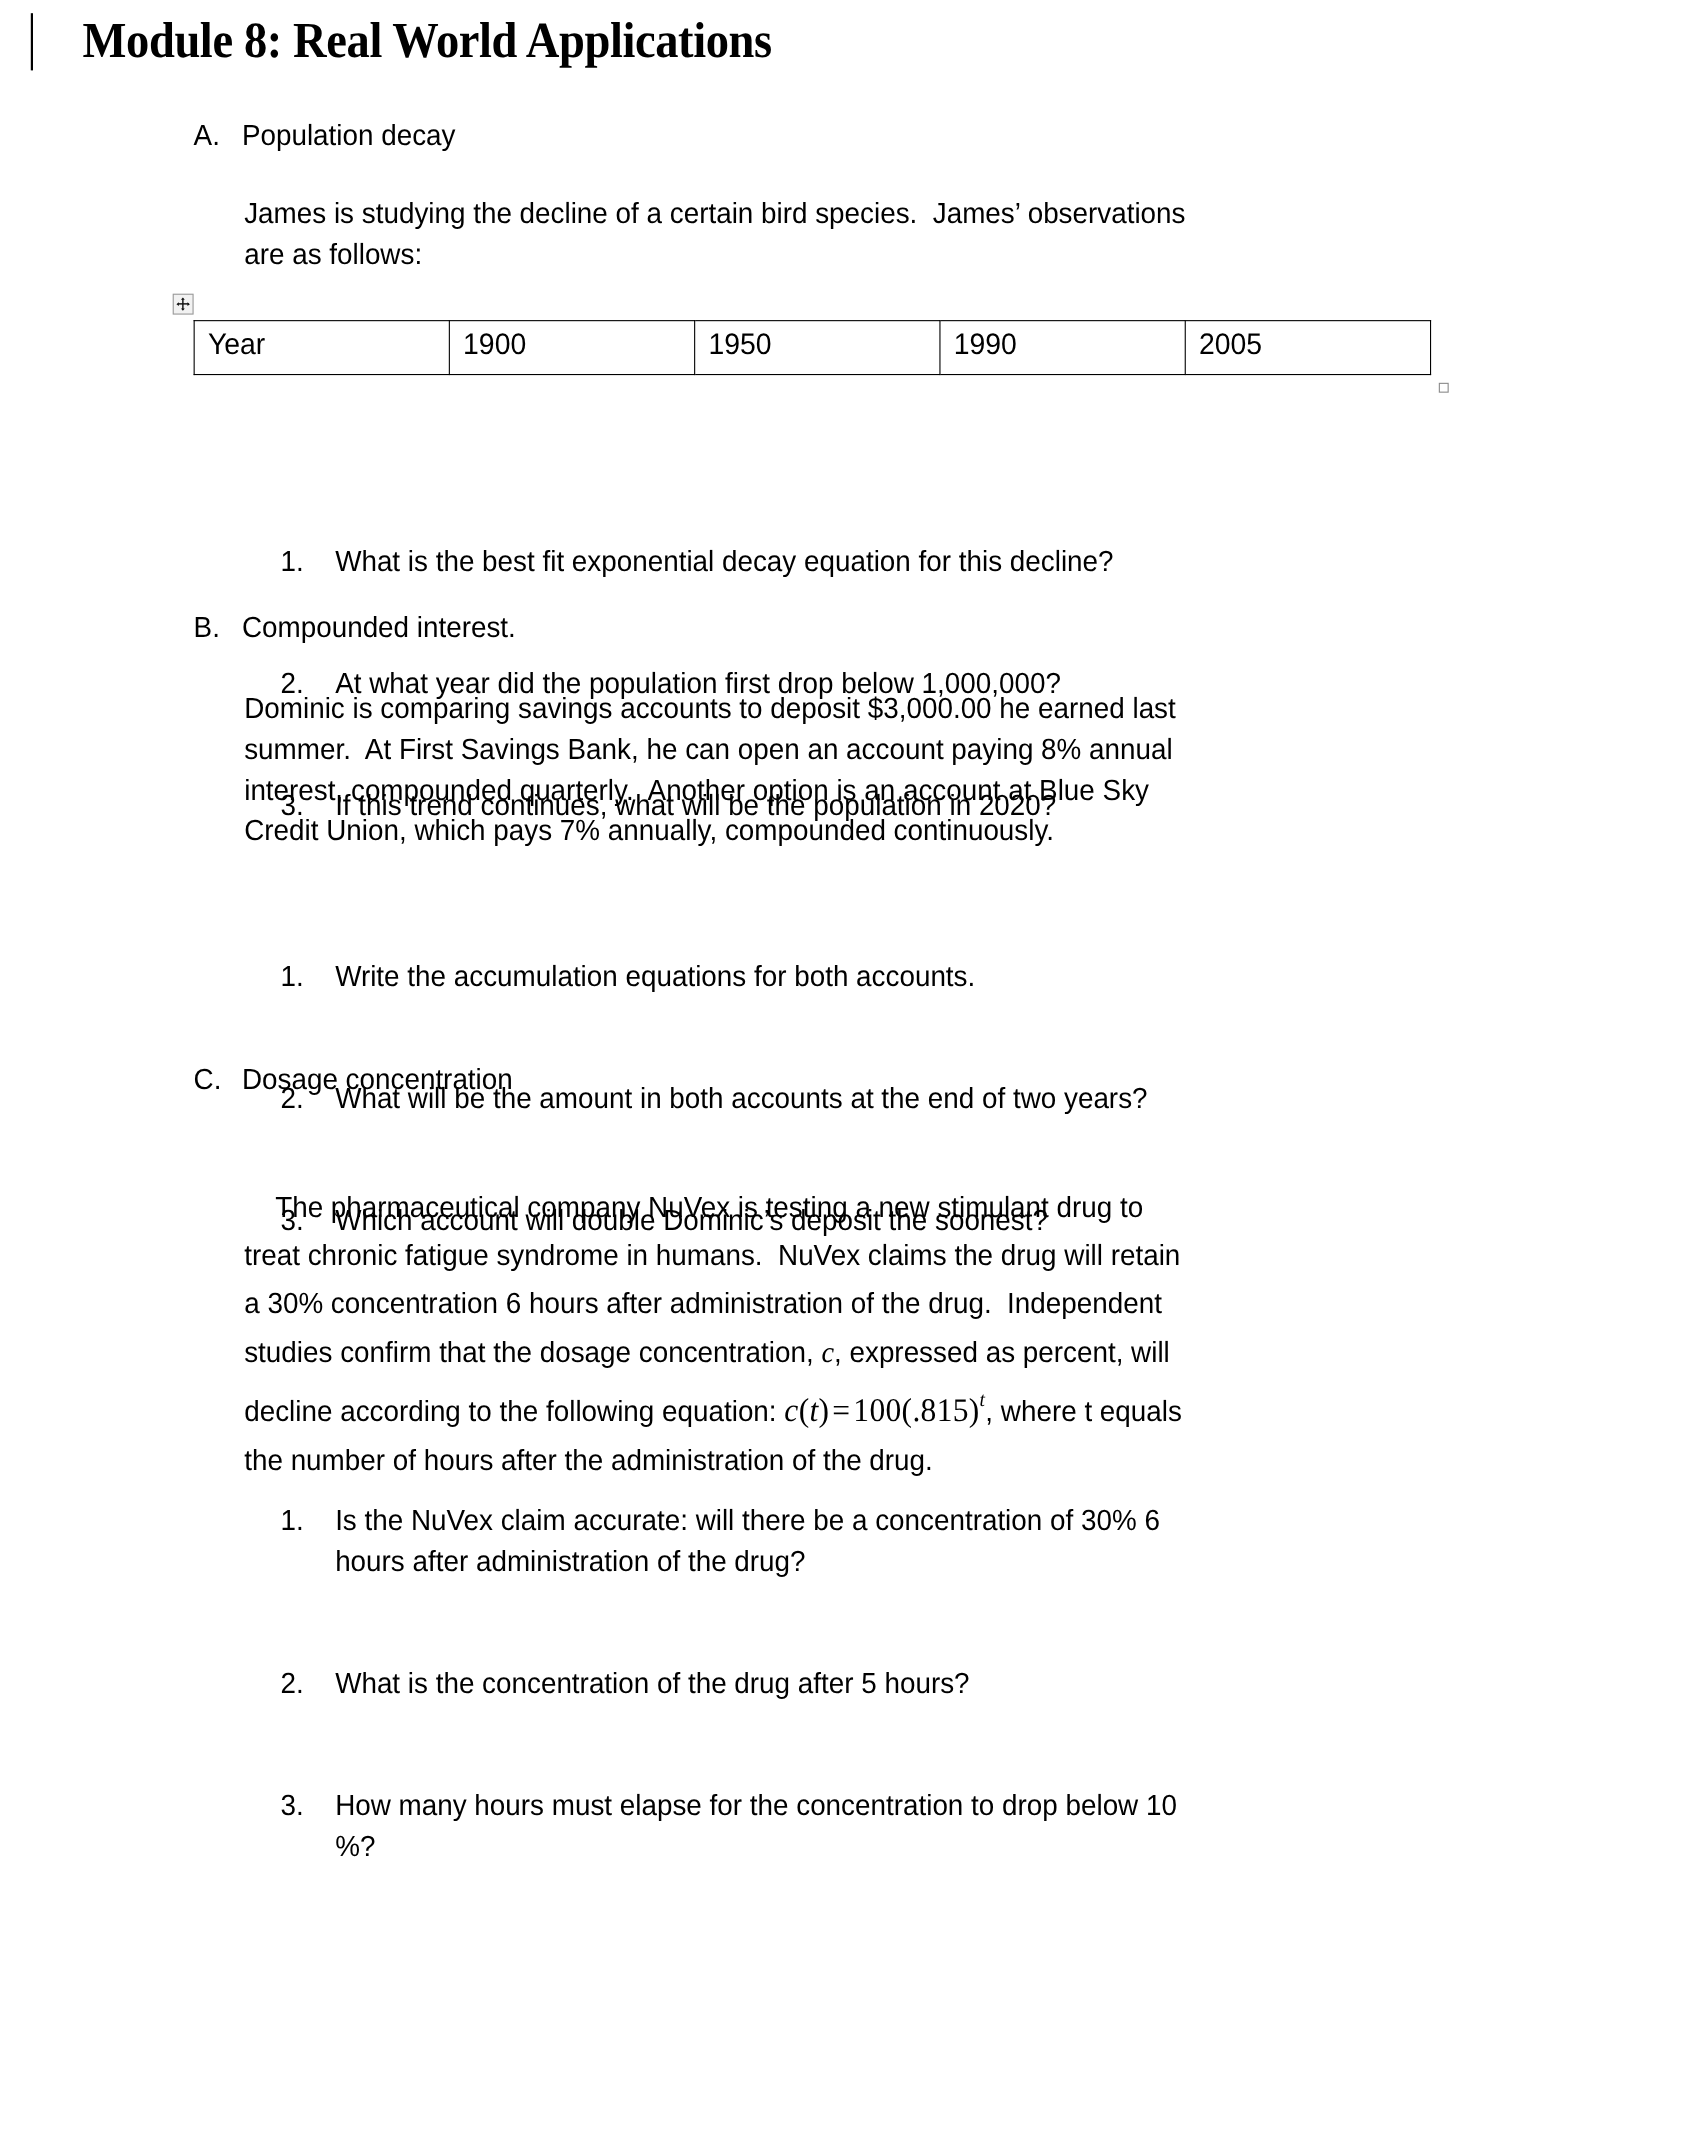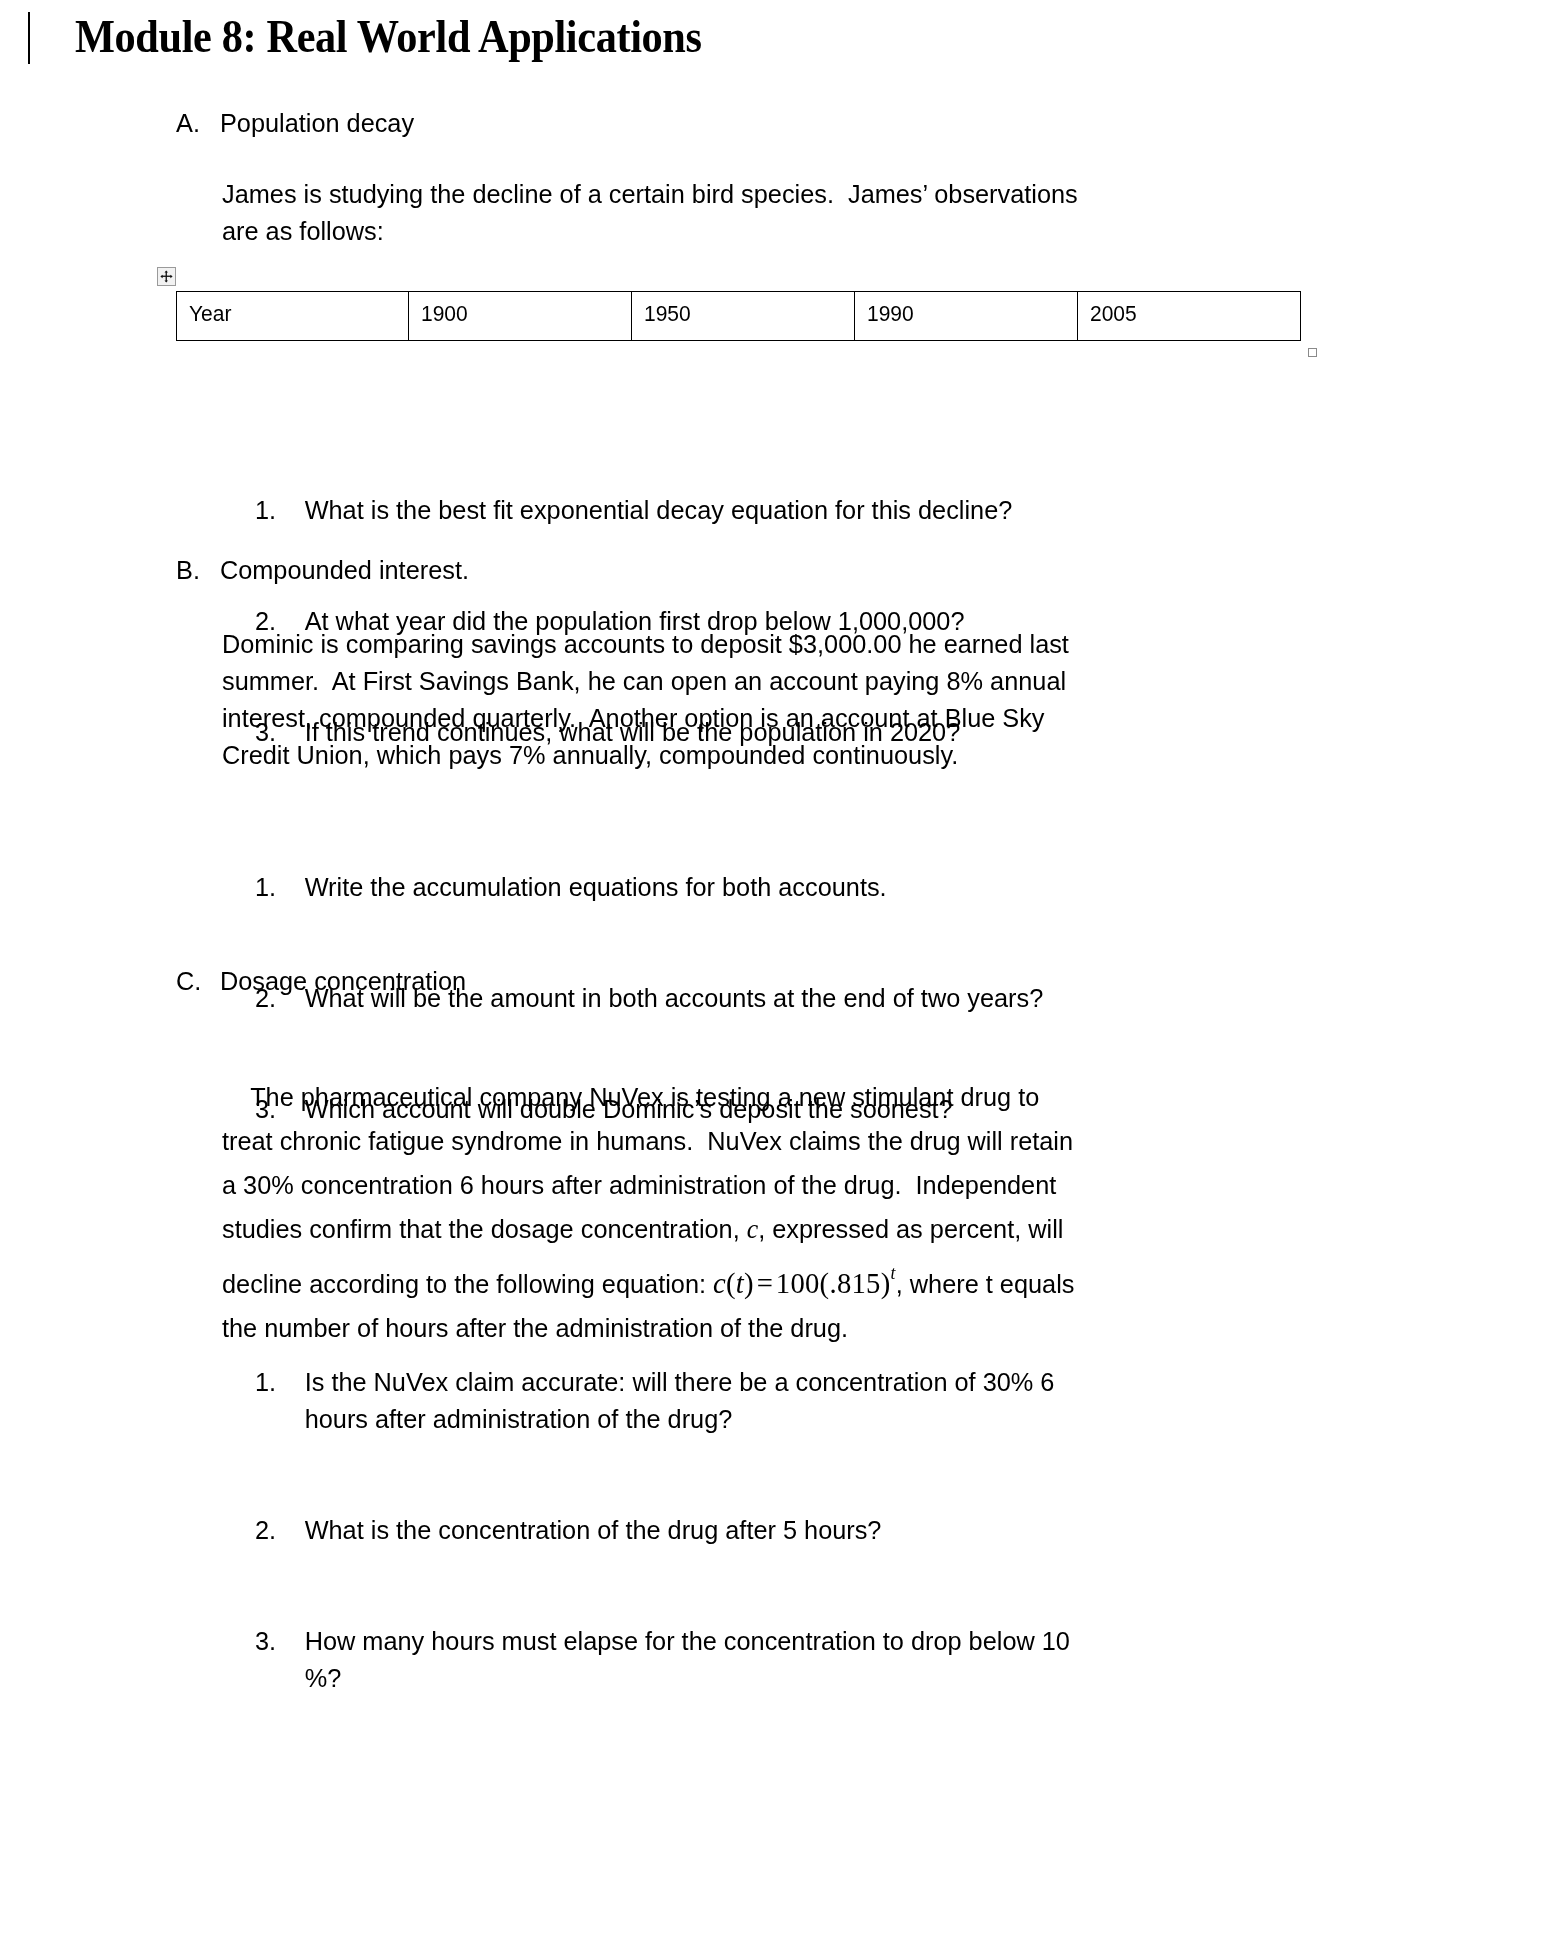--- a/index.html
+++ b/index.html
@@ -100,21 +100,21 @@
   }
   table.data-table {
     border-collapse: collapse;
     table-layout: fixed;
   }
   table.data-table td {
     border: 1.5px solid #000000;
     padding: 4px 10px 6px 12px;
     vertical-align: top;
     font-family: "Liberation Sans", "DejaVu Sans", sans-serif;
-    font-size: 22px;
+    font-size: 27px;
     line-height: 35px;
     height: 38px;
   }
   table.data-table td .cellspan {
     display: block;
     transform: scaleX(0.955);
     transform-origin: left top;
     white-space: pre-line;
   }
   .col-label { width: 209px; }

